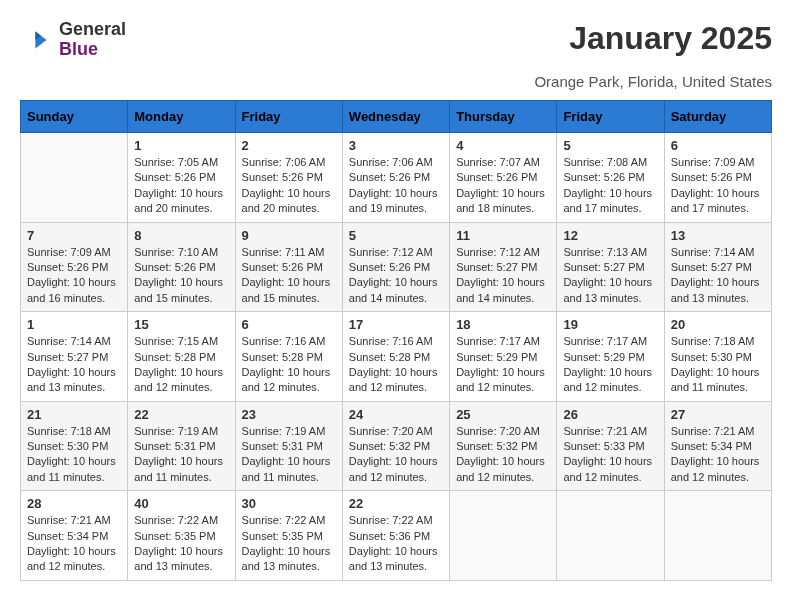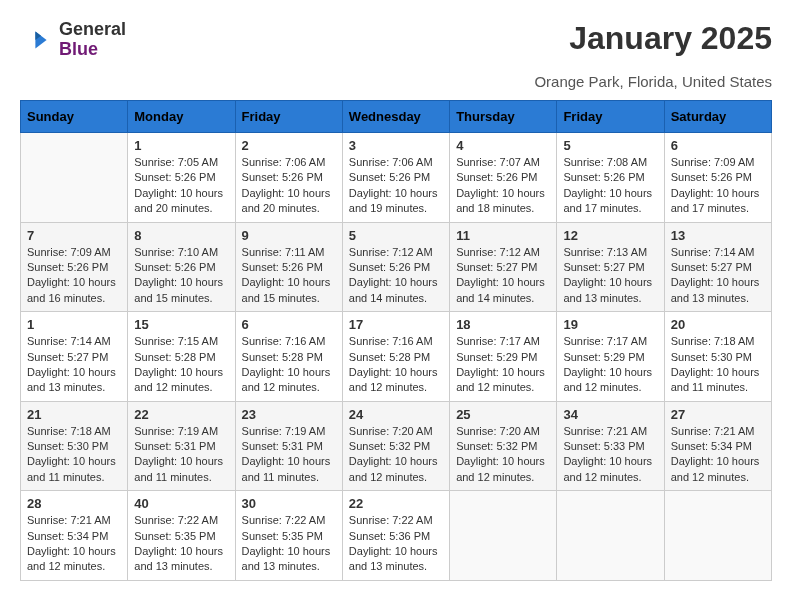--- a/index.html
+++ b/index.html
@@ -221,21 +221,21 @@
         </td>
         <td>
           <span class="day-number">24</span>
           <div class="day-info">Sunrise: 7:20 AM<br>Sunset: 5:32 PM<br>Daylight: 10 hours<br>and 12 minutes.</div>
         </td>
         <td>
           <span class="day-number">25</span>
           <div class="day-info">Sunrise: 7:20 AM<br>Sunset: 5:32 PM<br>Daylight: 10 hours<br>and 12 minutes.</div>
         </td>
         <td>
-          <span class="day-number">34</span>
+          <span class="day-number">26</span>
           <div class="day-info">Sunrise: 7:21 AM<br>Sunset: 5:33 PM<br>Daylight: 10 hours<br>and 12 minutes.</div>
         </td>
         <td>
           <span class="day-number">27</span>
           <div class="day-info">Sunrise: 7:21 AM<br>Sunset: 5:34 PM<br>Daylight: 10 hours<br>and 12 minutes.</div>
         </td>
       </tr>
       <tr>
         <td>
           <span class="day-number">28</span>

